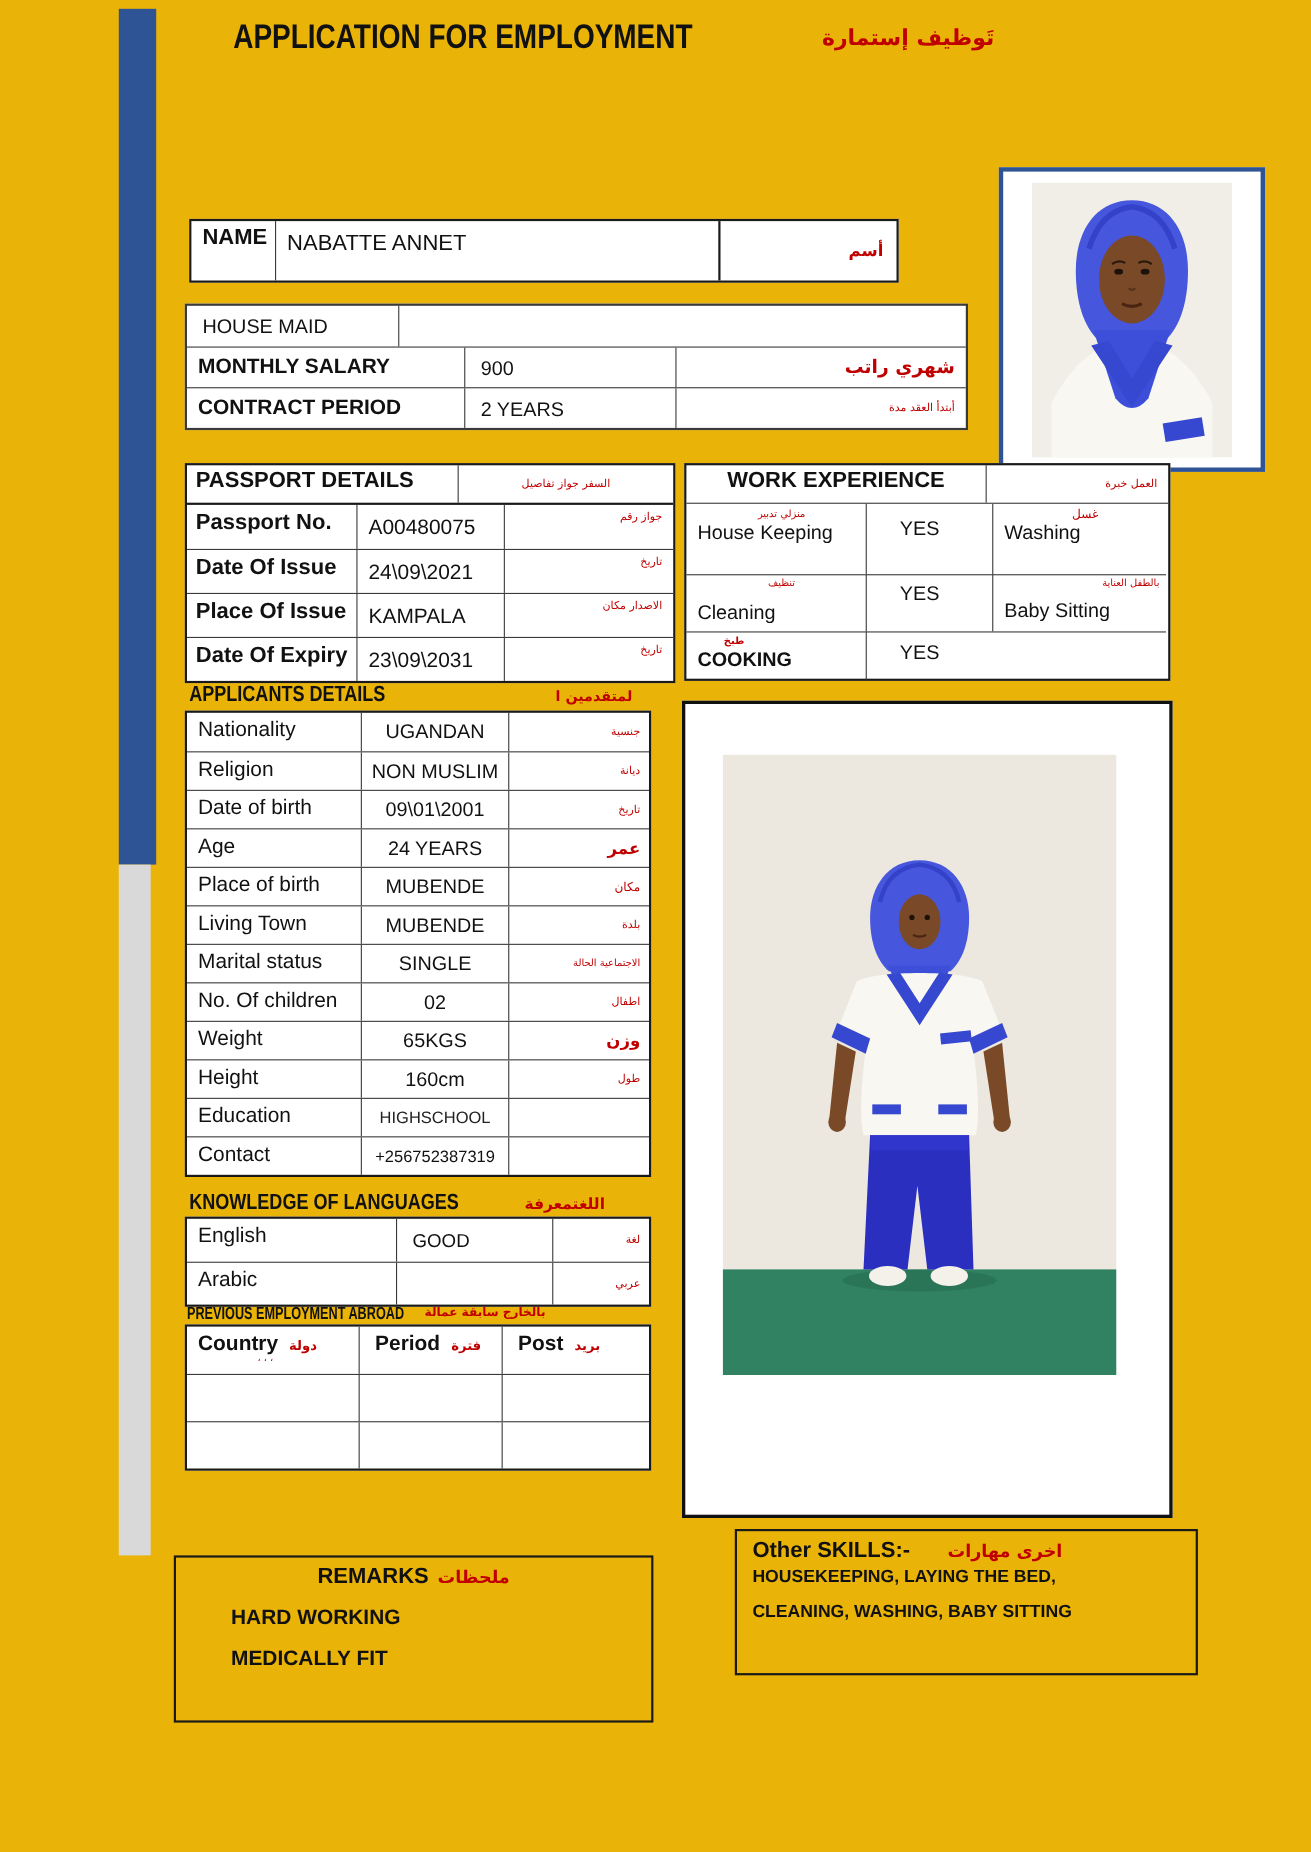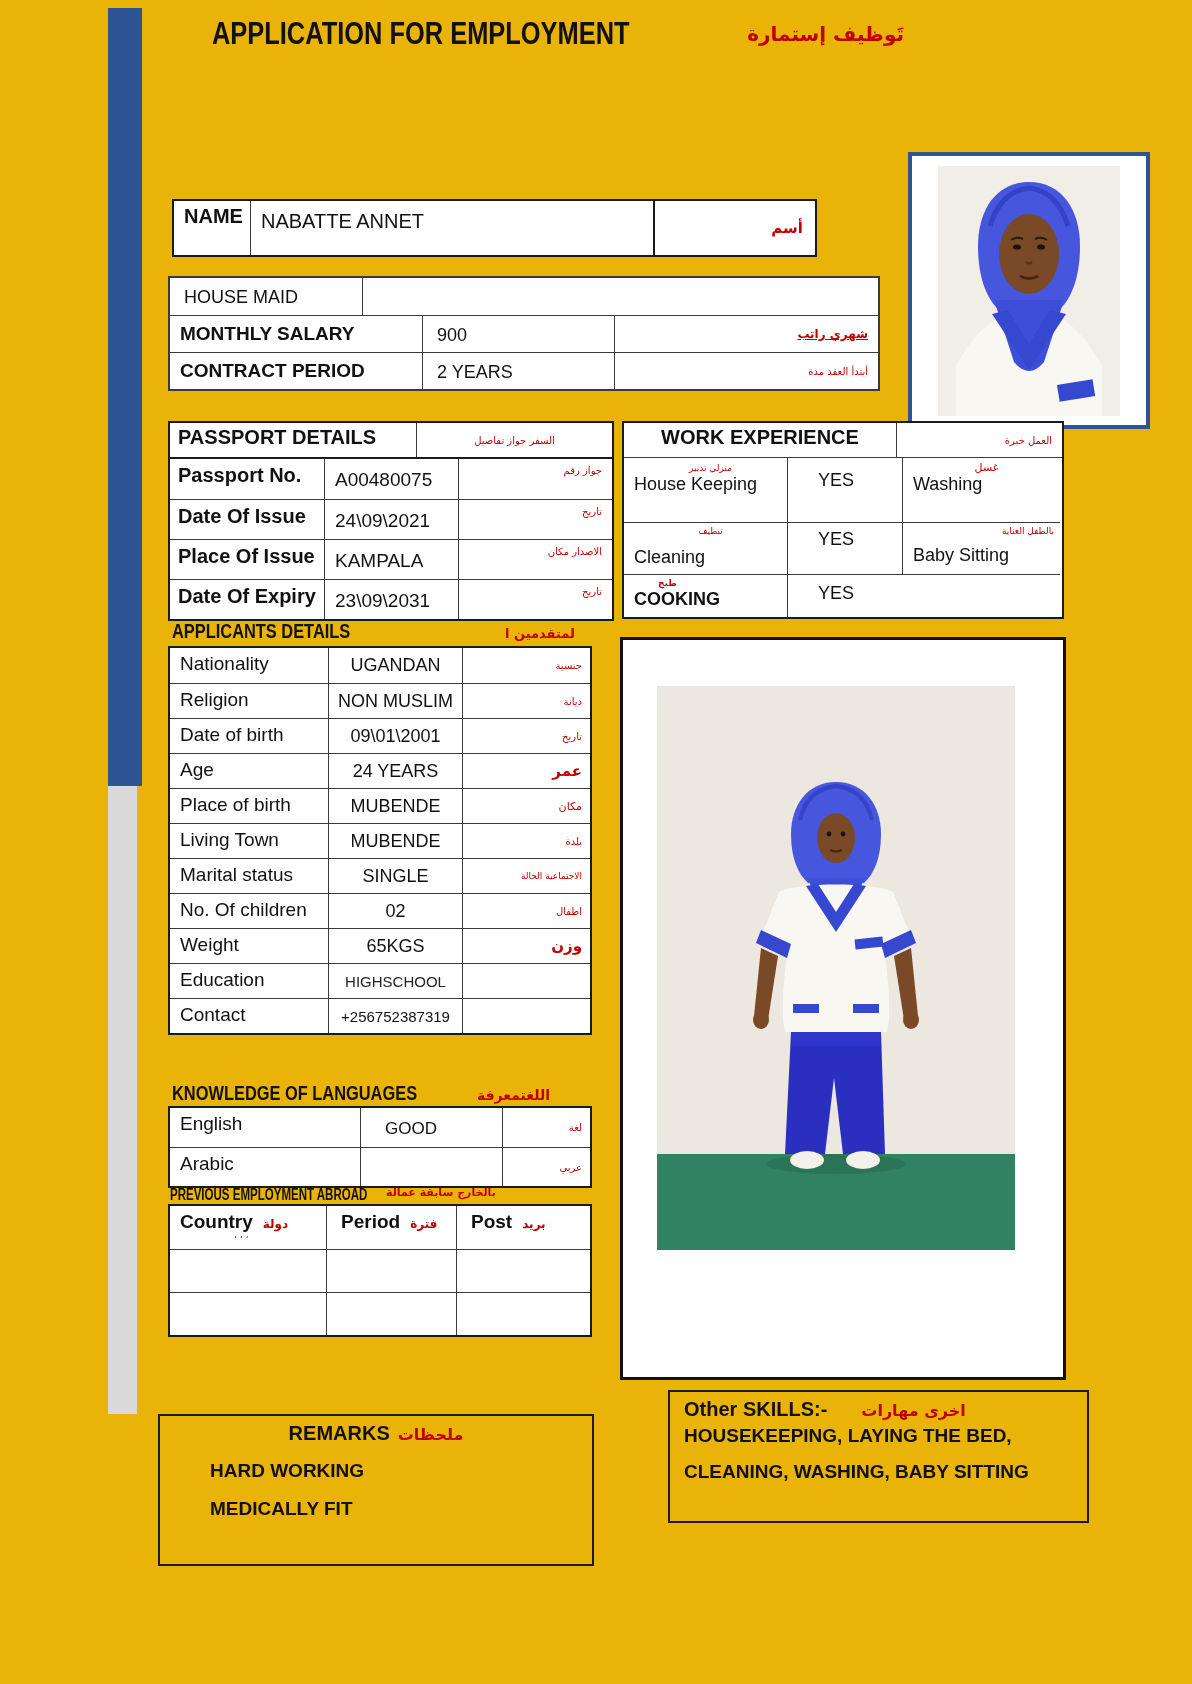--- a/index.html
+++ b/index.html
@@ -76,21 +76,21 @@
   #app-table .small-val .val{font-size:14px;font-weight:bold;color:#222;}
   #app-table .tiny-val .val{font-size:15px;}
   #app-table .big-ar .arc{font-size:15px;font-weight:bold;}
 
   
   #lang-header{left:172px;top:1082px;font-size:20px;font-weight:bold;}
   #lang-header .ar{font-size:14px;margin-left:6px;}
   #lang-table{left:168px;top:1106px;width:424px;}
   #lang-table .trow{height:39px;}
   #lang-table .lab{width:190px;padding:5px 0 0 10px;font-size:19px;}
-  #lang-table .val{width:142px;padding:11px 0 0 24px;font-size:17px;}
+  #lang-table .val{width:142px;padding:11px 0 0 14px;font-size:17px;}
   #lang-table .arc{flex:1;display:flex;align-items:center;justify-content:flex-end;padding-right:8px;font-size:10px;}
 
   
   #prev-header{left:170px;top:1186px;font-size:16px;font-weight:bold;}
   #prev-header-ar{left:386px;top:1186px;font-size:11px;font-weight:bold;}
   #prev-table{left:168px;top:1204px;width:424px;}
   #prev-table .trow{height:43px;}
   #prev-table .c1{width:156px;position:relative;padding:5px 0 0 10px;}
   #prev-table .c2{width:130px;padding:5px 0 0 14px;}
   #prev-table .c3{flex:1;padding:5px 0 0 14px;}
@@ -101,21 +101,21 @@
   
   #body-photo-box{left:620px;top:637px;width:446px;height:743px;border:3px solid #111;
                   box-sizing:border-box;background:#fff;}
   #body-photo-box svg{position:absolute;left:34px;top:46px;}
 
   
   #skills-box{left:668px;top:1390px;width:421px;height:133px;border:2px solid #1a1a1a;
               box-sizing:border-box;padding:6px 14px;}
   #skills-line1{font-size:20px;font-weight:bold;}
   #skills-line1 .ar{font-size:16px;margin-left:34px;}
-  .skills-line{font-size:19px;font-weight:bold;margin-top:4px;}
+  .skills-line{font-size:16px;font-weight:bold;margin-top:4px;}
   .skills-line + .skills-line{margin-top:14px;}
 
   
   #remarks-box{left:158px;top:1414px;width:436px;height:152px;border:2px solid #1a1a1a;
                box-sizing:border-box;}
   #remarks-title{text-align:center;padding-top:6px;font-size:20px;font-weight:bold;}
   #remarks-title .ar{font-size:16px;margin-left:8px;}
   .remark-line{margin:16px 0 0 50px;font-size:19px;font-weight:bold;line-height:20px;}
   .remark-line + .remark-line{margin-top:18px;}
 </style>
@@ -141,21 +141,21 @@
   </div>
 
   <div class="tbl" id="pos-table">
     <div class="trow">
       <div class="tcell val">HOUSE MAID</div>
       <div class="tcell arc ar"></div>
     </div>
     <div class="trow">
       <div class="tcell lab">MONTHLY SALARY</div>
       <div class="tcell val">900</div>
-      <div class="tcell arc ar bold" style="font-size:12px;text-decoration:underline;">شهري راتب</div>
+      <div class="tcell arc ar bold" style="font-size:17px;">شهري راتب</div>
     </div>
     <div class="trow">
       <div class="tcell lab">CONTRACT PERIOD</div>
       <div class="tcell val">2 YEARS</div>
       <div class="tcell arc ar" style="font-size:10px;">أبتدأ العقد مدة</div>
     </div>
   </div>
 
   <div class="abs" id="photo-frame">
     <svg width="182" height="250" viewBox="0 0 182 250">
@@ -294,20 +294,25 @@
     <div class="trow">
       <div class="tcell lab">No. Of children</div>
       <div class="tcell val">02</div>
       <div class="tcell arc ar">اطفال</div>
     </div>
     <div class="trow big-ar">
       <div class="tcell lab">Weight</div>
       <div class="tcell val">65KGS</div>
       <div class="tcell arc ar">وزن</div>
     </div>
+    <div class="trow">
+      <div class="tcell lab">Height</div>
+      <div class="tcell val">160cm</div>
+      <div class="tcell arc ar">طول</div>
+    </div>
     <div class="trow small-val">
       <div class="tcell lab">Education</div>
       <div class="tcell val" style="font-weight:normal;font-size:15px;">HIGHSCHOOL</div>
       <div class="tcell arc ar"></div>
     </div>
     <div class="trow tiny-val">
       <div class="tcell lab">Contact</div>
       <div class="tcell val">+256752387319</div>
       <div class="tcell arc ar"></div>
     </div>

